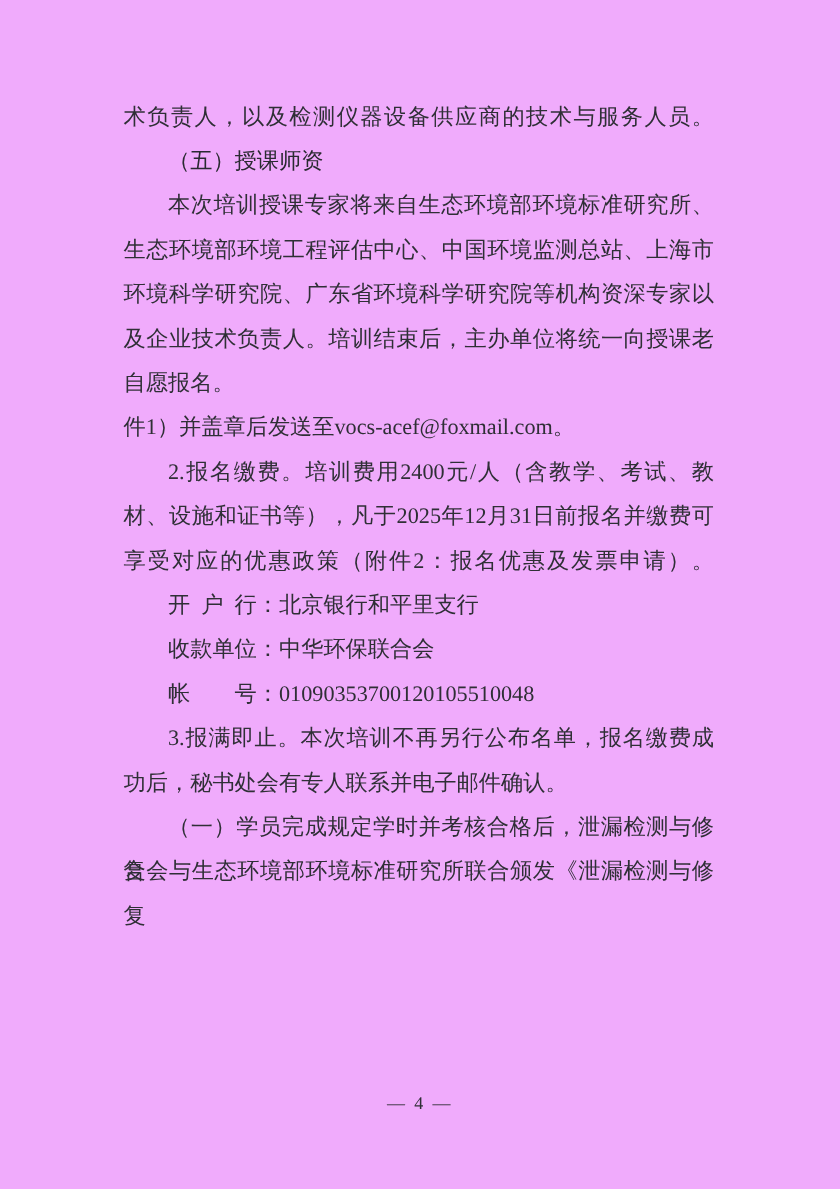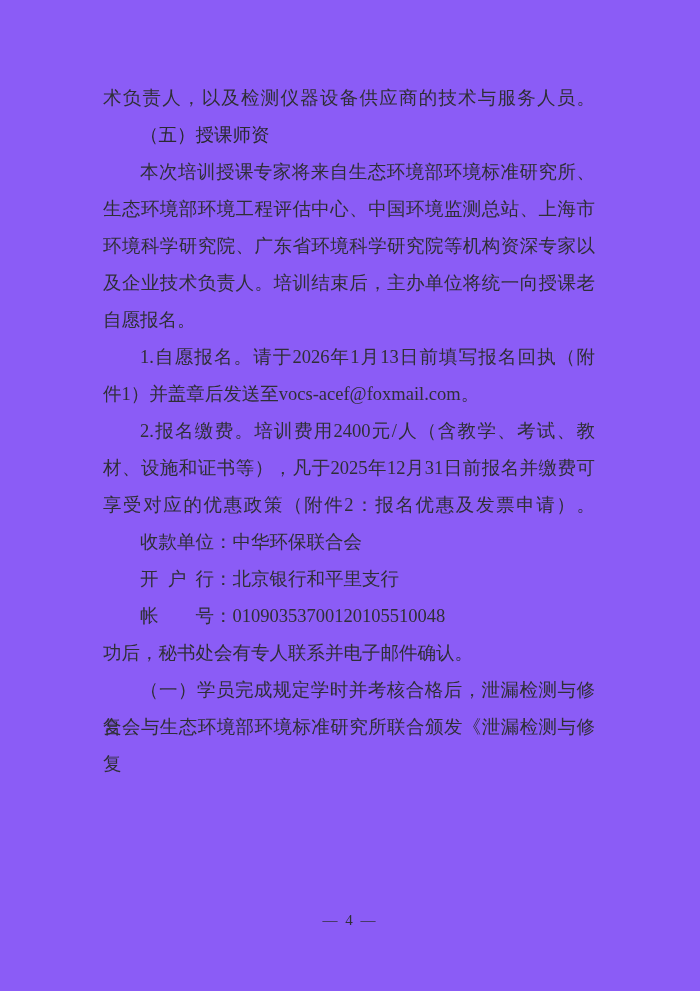--- a/index.html
+++ b/index.html
@@ -1,20 +1,20 @@
 <!DOCTYPE html>
 <html><head>
 <meta charset="utf-8">
 <style>
   html, body { margin: 0; padding: 0; background: #ffffff; }
   .page {
     position: relative;
     width: 700px;
     height: 991px;
-    background: #8b5cf6;
+    background: #f0abfc;
     overflow: hidden;
     font-family: "Liberation Serif", serif;
   }
   .content {
     position: absolute;
     left: 103px;
     top: 80px;
     width: 492px;
   }
   .ln {
@@ -47,26 +47,26 @@
 
 <div class="page">
   <div class="content">
     <div class="ln just">术负责人，以及检测仪器设备供应商的技术与服务人员。</div>
     <div class="ln ind bold">（五）授课师资</div>
     <div class="ln ind just">本次培训授课专家将来自生态环境部环境标准研究所、</div>
     <div class="ln just">生态环境部环境工程评估中心、中国环境监测总站、上海市</div>
     <div class="ln just">环境科学研究院、广东省环境科学研究院等机构资深专家以</div>
     <div class="ln just">及企业技术负责人。培训结束后，主办单位将统一向授课老</div>
     <div class="ln">自愿报名。</div>
-    <div class="ln ind just">1.自愿报名。请于2026年1月13日前填写报名回执（附</div>
     <div class="ln">件1）并盖章后发送至vocs-acef@foxmail.com。</div>
     <div class="ln ind just">2.报名缴费。培训费用2400元/人（含教学、考试、教</div>
     <div class="ln just">材、设施和证书等），凡于2025年12月31日前报名并缴费可</div>
     <div class="ln just">享受对应的优惠政策（附件2：报名优惠及发票申请）。</div>
+    <div class="ln ind">开 户 行：北京银行和平里支行</div>
     <div class="ln ind">收款单位：中华环保联合会</div>
-    <div class="ln ind">开 户 行：北京银行和平里支行</div>
     <div class="ln ind">帐  号：01090353700120105510048</div>
+    <div class="ln ind just">3.报满即止。本次培训不再另行公布名单，报名缴费成</div>
     <div class="ln">功后，秘书处会有专人联系并电子邮件确认。</div>
     <div class="ln ind just">（一）学员完成规定学时并考核合格后，泄漏检测与修复</div>
     <div class="ln just">合会与生态环境部环境标准研究所联合颁发《泄漏检测与修复</div>
   </div>
   <div class="footer">— 4 —</div>
 </div>
 
 </body></html>

